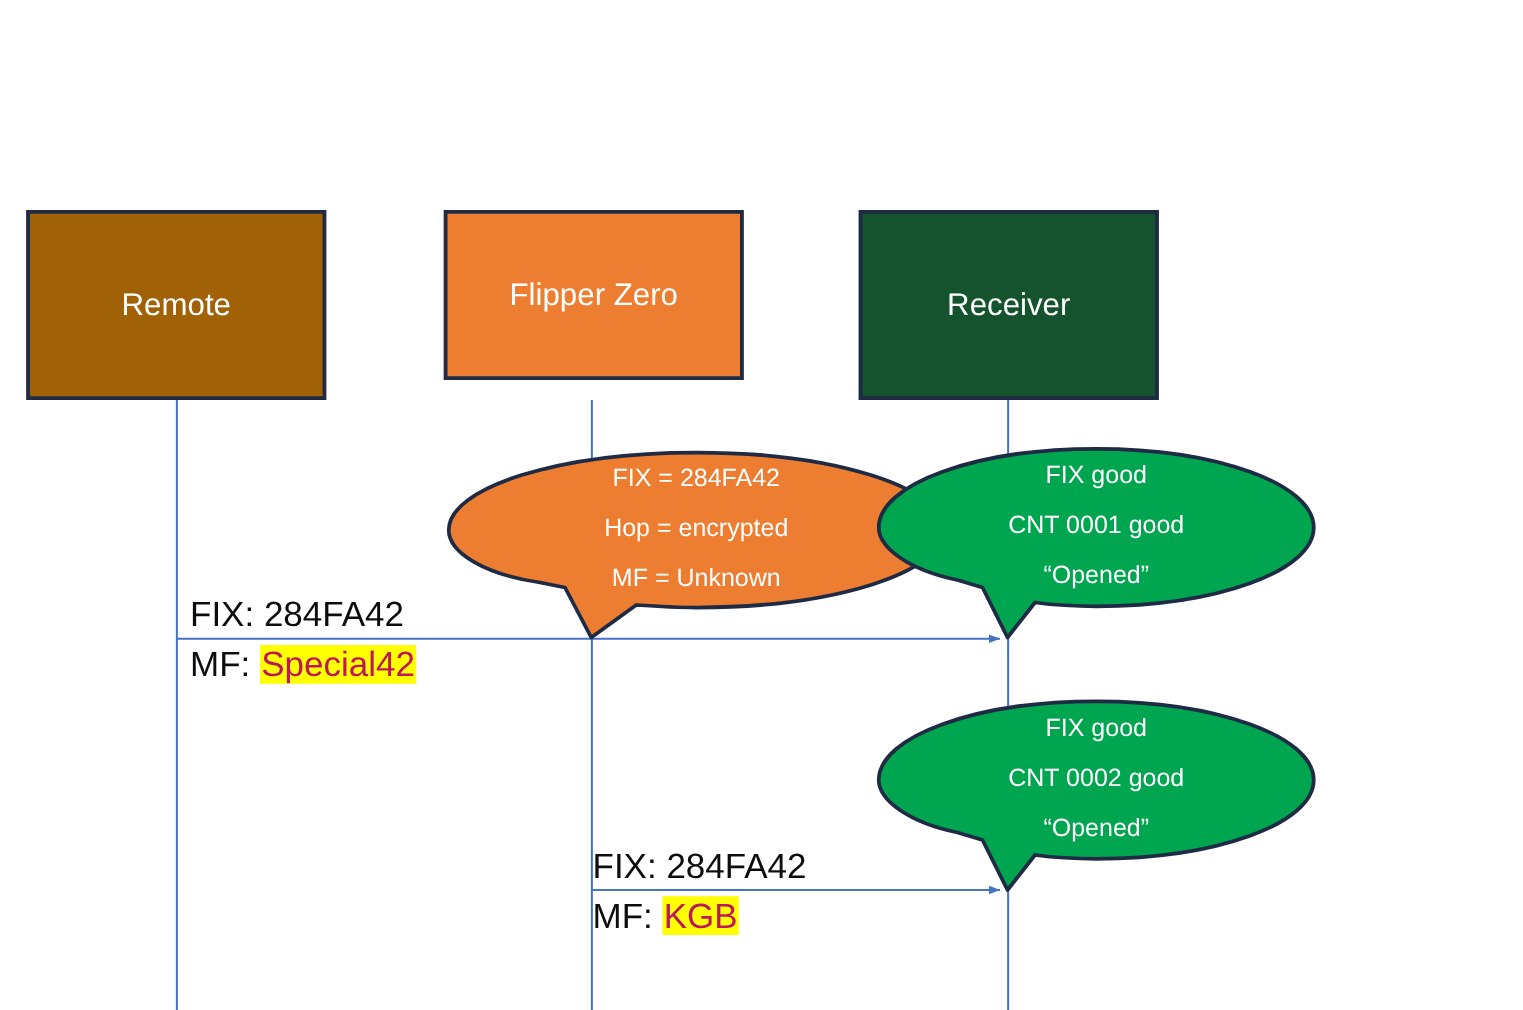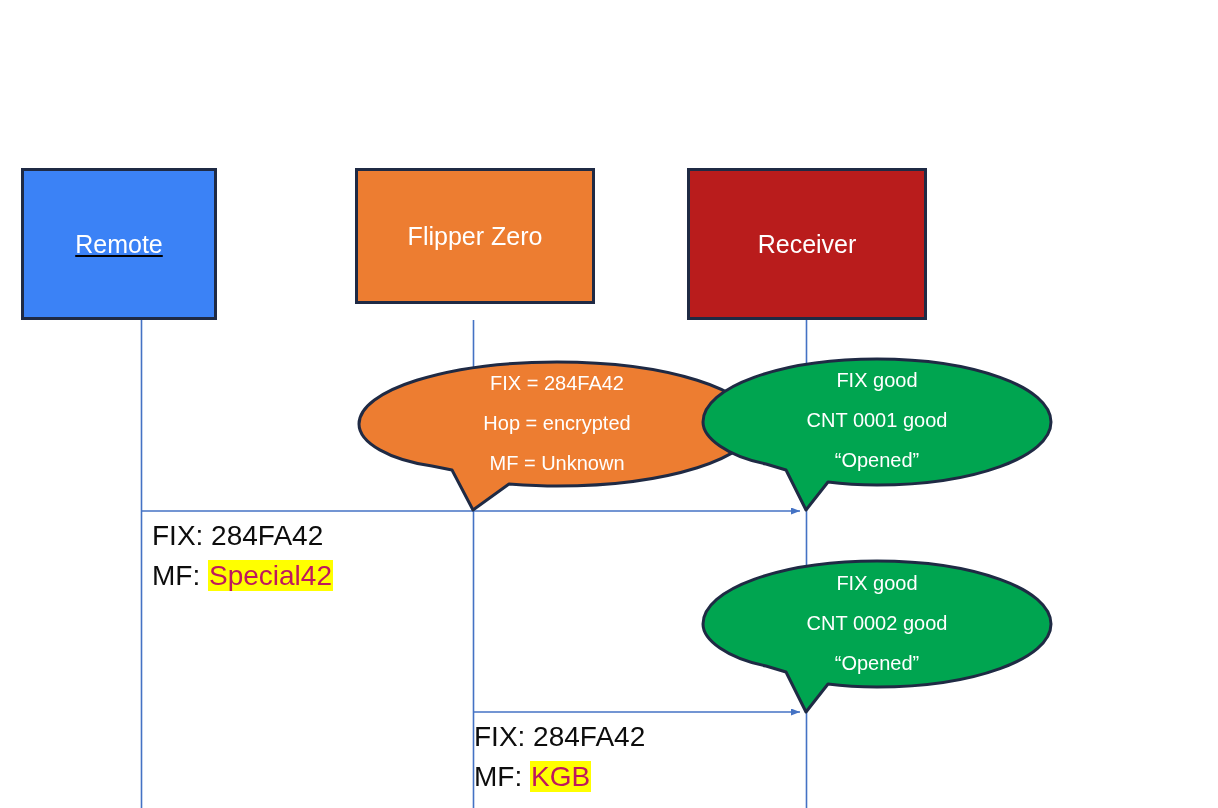--- a/index.html
+++ b/index.html
@@ -48,23 +48,23 @@
     display: flex;
     align-items: center;
     justify-content: center;
   }
   .actor-label {
     color: #ffffff;
     font-size: 25px;
     font-weight: 400;
     white-space: nowrap;
   }
-  #actor-remote  { left: 21px;  top: 168px; width: 196px; height: 152px; background: #3b82f6; text-decoration: underline; }
+  #actor-remote  { left: 21px;  top: 168px; width: 240px; height: 152px; background: #a16207; }
   #actor-flipper { left: 355px; top: 168px; width: 240px; height: 136px; background: #ED7D31; }
-  #actor-receiver{ left: 687px; top: 168px; width: 240px; height: 152px; background: #b91c1c; }
+  #actor-receiver{ left: 687px; top: 168px; width: 240px; height: 152px; background: #14532d; }
 
   
   .callout-text {
     position: absolute;
     color: #ffffff;
     font-size: 20px;
     line-height: 40px;
     text-align: center;
     white-space: nowrap;
     pointer-events: none;
@@ -73,21 +73,20 @@
   #callout-recv1-text    { left: 703px; top: 360px; width: 348px; }
   #callout-recv2-text    { left: 703px; top: 563px; width: 348px; }
 
   
   .msg-block {
     position: absolute;
     color: #0d0d0d;
     font-size: 28px;
     line-height: 40px;
     white-space: nowrap;
-    margin-top: 44px;
   }
   #msg1 { left: 152px; top: 472px; }
   #msg2 { left: 474px; top: 673px; }
   .msg-line { display: block; height: 40px; }
   .hl {
     background: #FFFF00;
     color: #be185d;
     padding: 0 1px;
   }
 </style>

